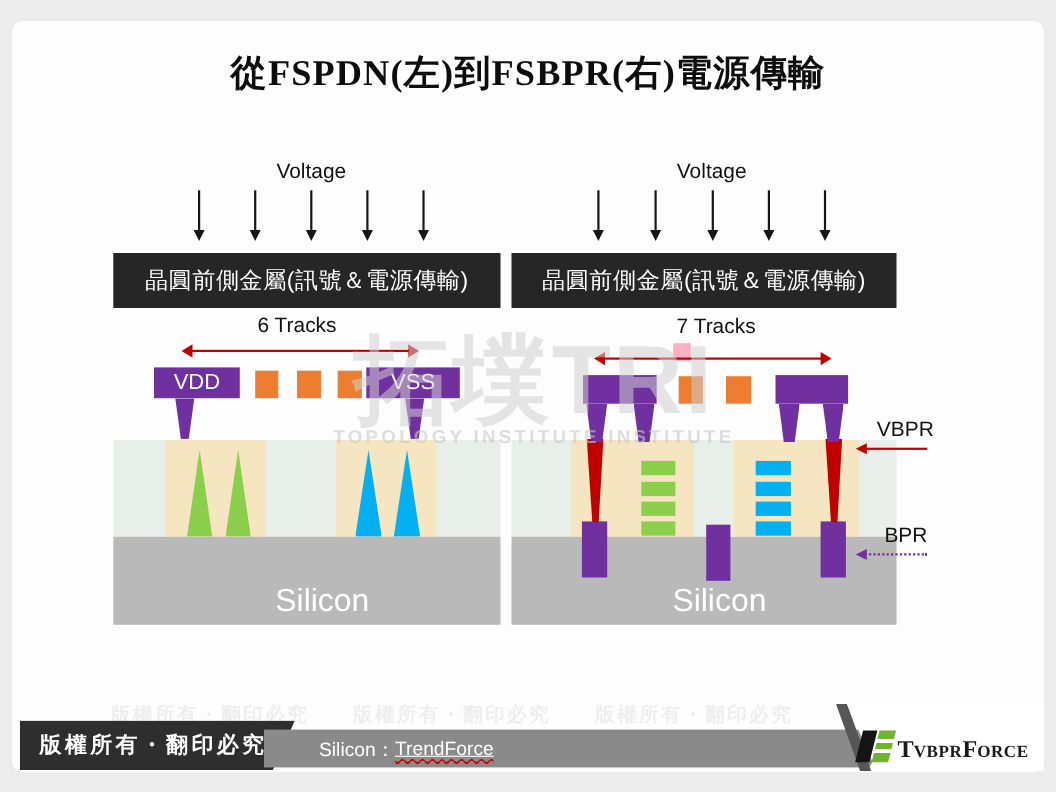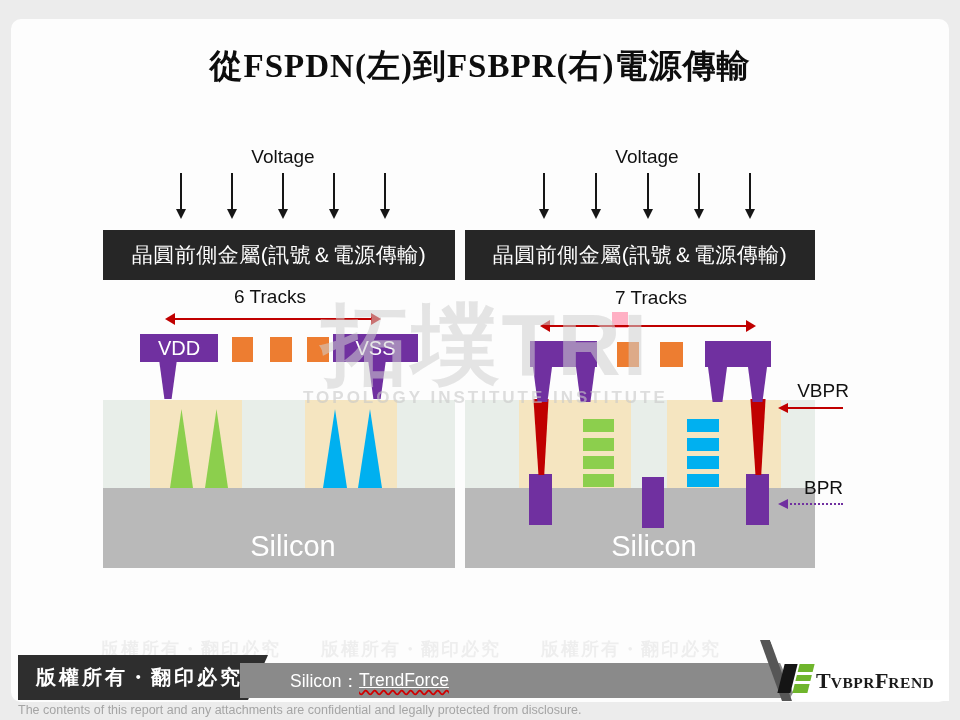--- a/index.html
+++ b/index.html
@@ -165,16 +165,15 @@
 
   <div class="abs srcbar">
     <span>Silicon：</span>
       <span class="srclink"><span class="wavy">TrendForce</span></span>
   </div>
 
   <div class="abs stripe"></div>
   <div class="abs logobox"></div>
   <div class="abs lg-black"></div>
   <div class="abs lg-green"></div>
-  <div class="abs lg-text"><span class="bigc">T</span><span class="smallc">VBPR</span><span class="bigc">F</span><span class="smallc">REND</span></div>
+  <div class="abs lg-text"><span class="bigc">T</span><span class="smallc">VBPR</span><span class="bigc">F</span><span class="smallc">ORCE</span></div>
 
-  <div class="abs disclaimer">The contents of this report and any attachments are confidential and legally protected from disclosure.</div>
 </div>
 
 </body></html>

